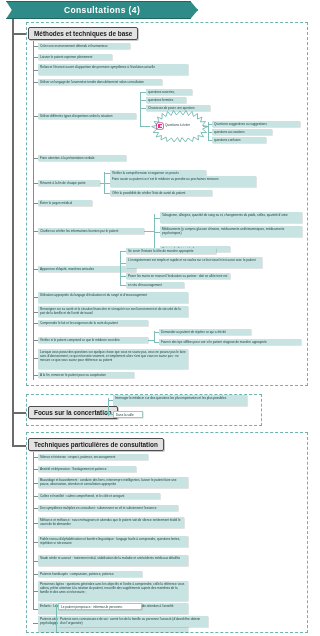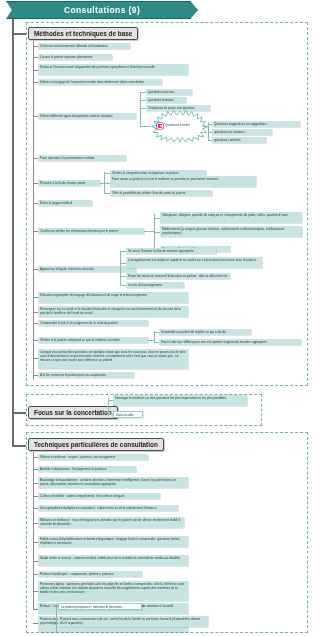--- a/index.html
+++ b/index.html
@@ -101,21 +101,21 @@
     content:""; position:absolute; left:1.6px; top:1.6px;
     width:2px; height:2px; background:#ffffff; border-radius:50%;
   }
 </style>
 </head>
 <body>
 
 <div id="canvas">
 
   <div class="banner">
-    <span class="banner-text">Consultations (9)</span>
+    <span class="banner-text">Consultations (4)</span>
   </div>
 
   <div class="trunk"></div>
   <div class="stub" style="top:33px;"></div>
   <div class="stub" style="top:412px;"></div>
   <div class="stub" style="top:445px;"></div>
 
   <div class="frame" style="left:26px; top:22px; width:282px; height:364px;"></div>
   <div class="sec" style="left:28px; top:27px;">Méthodes et techniques de base</div>
 

